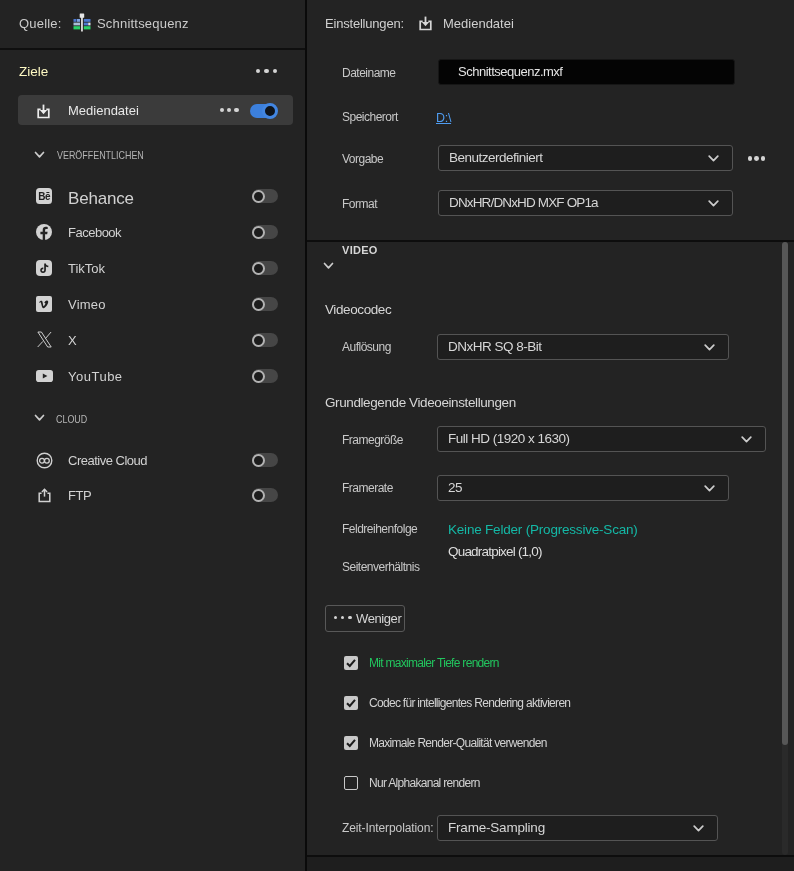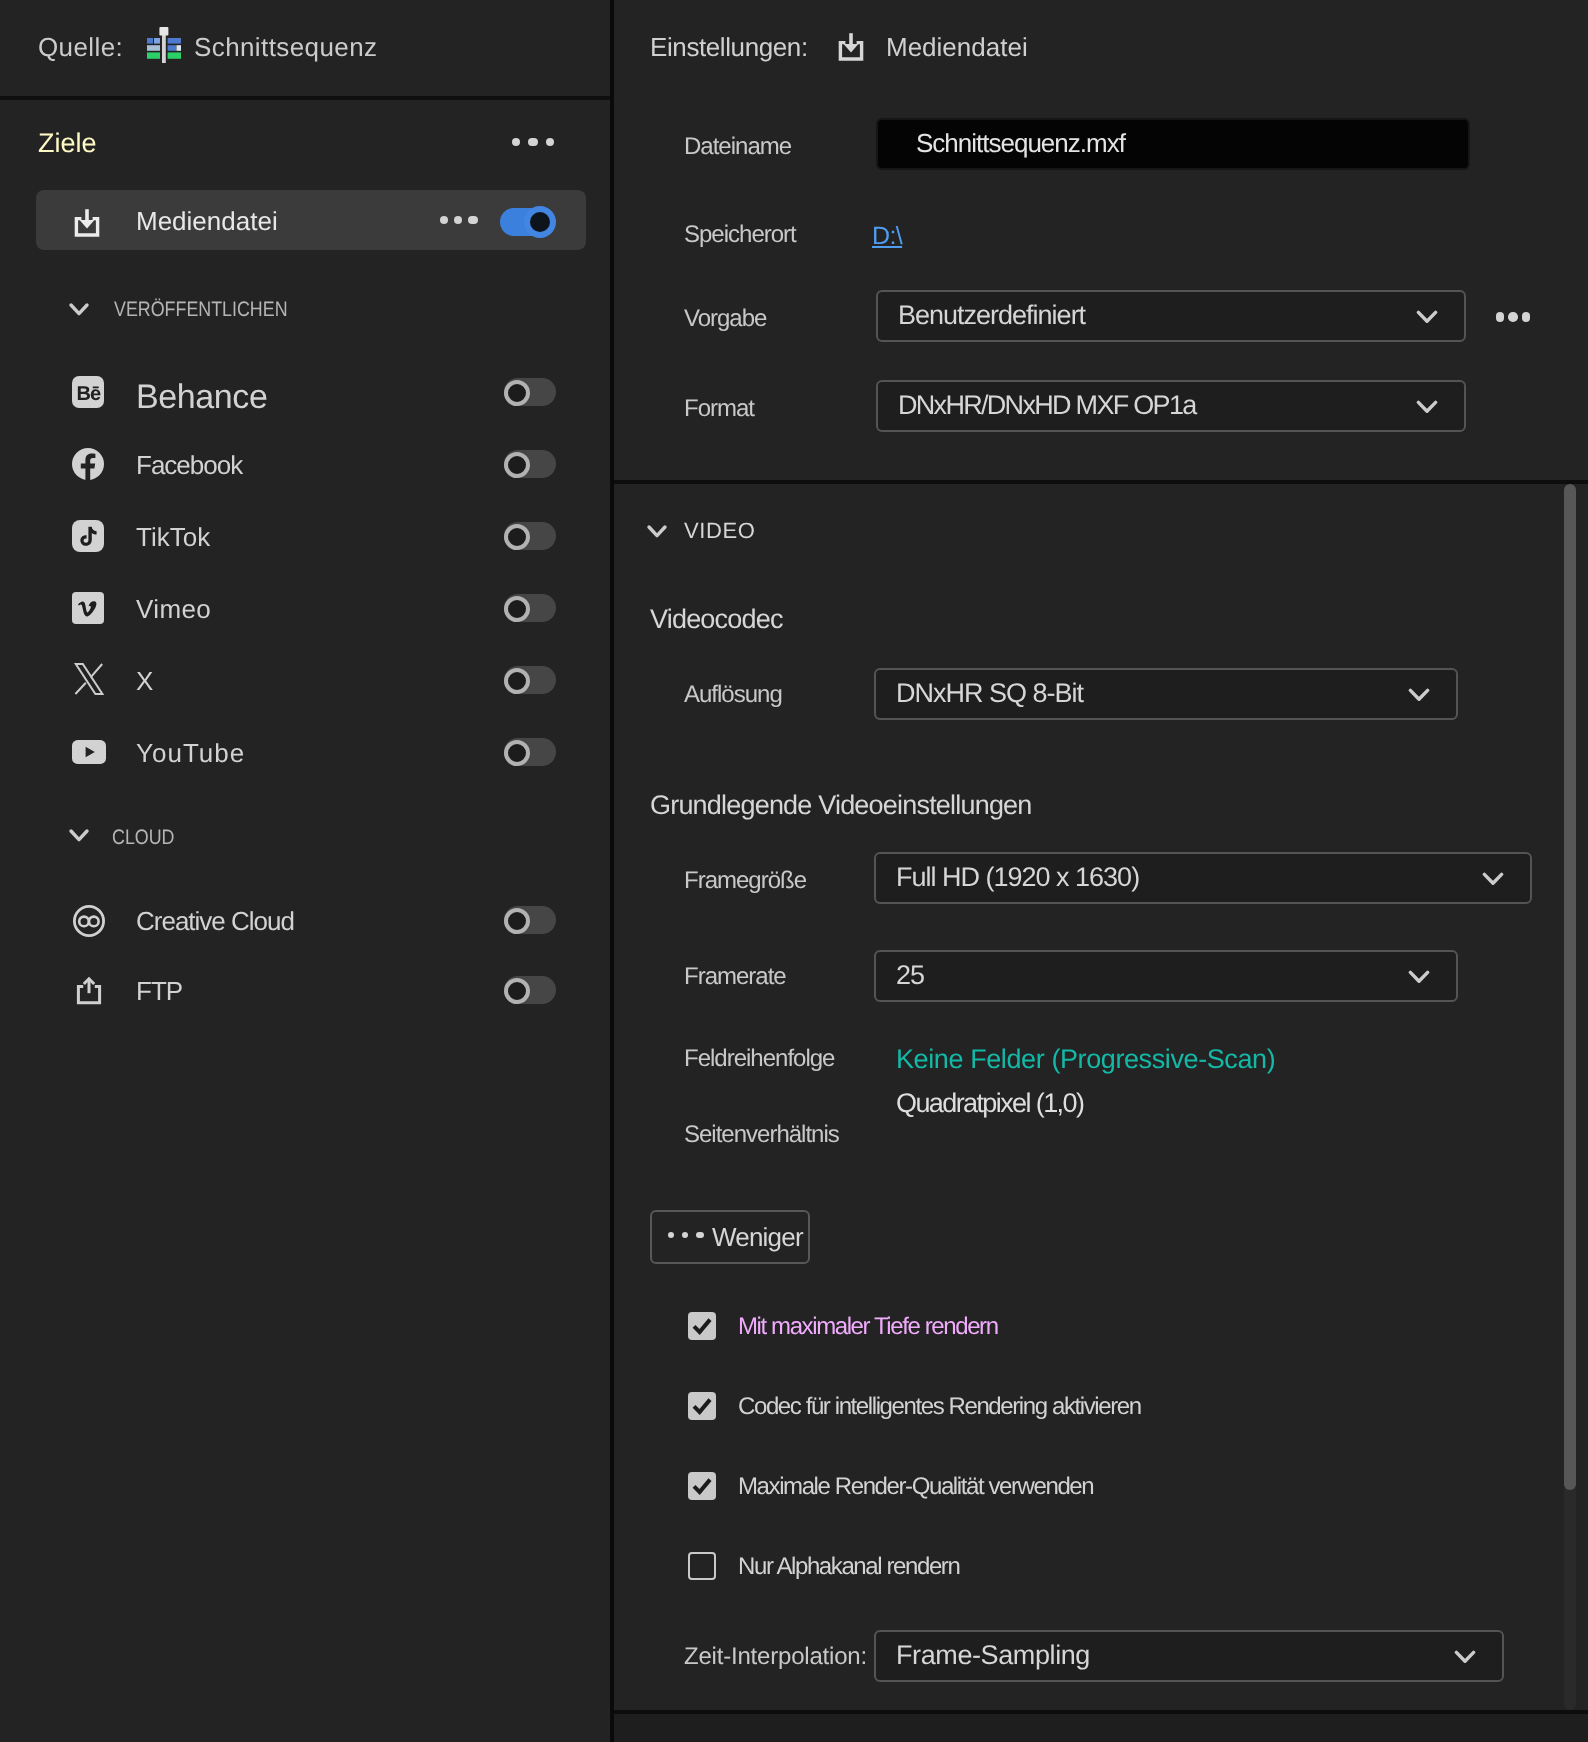--- a/index.html
+++ b/index.html
@@ -186,21 +186,21 @@
   <div class="txt lbl" style="left:342px;top:197px">Format</div>
   <div class="dd" style="left:438px;top:190px;width:295px;height:26px"><span style="letter-spacing:-0.85px">DNxHR/DNxHD MXF OP1a</span><svg width="11" height="7" viewBox="0 0 11 7">
         <path class="chev" d="M1.2 1.2 L5.5 5.6 L9.8 1.2"></path>
       </svg></div>
 
   <div class="abs" style="left:307px;top:240px;width:487px;height:1.5px;background:#0d0d0d"></div>
 
   <svg class="ic" style="left:323px;top:262px" width="11" height="8" viewBox="0 0 11 8">
       <path class="chev" d="M1.5 1.5 L5.5 5.8 L9.5 1.5"></path>
     </svg>
-  <div class="txt" style="left:342px;top:260px;font-size:11px;letter-spacing:0.3px;color:#d6d6d6;font-weight:normal">VIDEO</div>
+  <div class="txt" style="left:342px;top:244px;font-size:11px;letter-spacing:0.3px;color:#d6d6d6;font-weight:bold">VIDEO</div>
 
   <div class="txt" style="left:325px;top:302px;font-size:13.5px;letter-spacing:-0.4px;color:#d6d6d6">Videocodec</div>
 
   <div class="txt lbl" style="left:342px;top:340px">Auflösung</div>
   <div class="dd" style="left:437px;top:334px;width:292px;height:26px"><span style="letter-spacing:-0.5px">DNxHR SQ 8-Bit</span><svg width="11" height="7" viewBox="0 0 11 7">
         <path class="chev" d="M1.2 1.2 L5.5 5.6 L9.8 1.2"></path>
       </svg></div>
 
   <div class="txt" style="left:325px;top:395px;font-size:13.5px;letter-spacing:-0.4px;color:#d6d6d6">Grundlegende Videoeinstellungen</div>
 
@@ -225,39 +225,39 @@
       <i style="width:3.2px;height:3.2px"></i>
       <i style="width:3.2px;height:3.2px"></i>
       <i style="width:3.2px;height:3.2px"></i>
     </div>
   <div class="txt" style="left:356px;top:611px;font-size:13px;letter-spacing:-0.4px;color:#d6d6d6">Weniger</div>
 
   <div class="cb on" style="left:343.5px;top:656px"></div>
   <svg class="ic" style="left:343.5px;top:656px" width="14" height="14" viewBox="0 0 14 14">
       <path d="M3 7.2 L5.8 10 L11 3.8" stroke="#1c1c1c" stroke-width="2" fill="none"></path>
     </svg>
-  <div class="txt" style="left:369px;top:656px;font-size:12px;letter-spacing:-0.7px;color:#f0abfc">Mit maximaler Tiefe rendern</div>
+  <div class="txt" style="left:369px;top:656px;font-size:12px;letter-spacing:-0.7px;color:#22c55e">Mit maximaler Tiefe rendern</div>
 
   <div class="cb on" style="left:343.5px;top:696px"></div>
   <svg class="ic" style="left:343.5px;top:696px" width="14" height="14" viewBox="0 0 14 14">
       <path d="M3 7.2 L5.8 10 L11 3.8" stroke="#1c1c1c" stroke-width="2" fill="none"></path>
     </svg>
   <div class="txt" style="left:369px;top:696px;font-size:12px;letter-spacing:-0.7px;color:#d2d2d2">Codec für intelligentes Rendering aktivieren</div>
 
   <div class="cb on" style="left:343.5px;top:736px"></div>
   <svg class="ic" style="left:343.5px;top:736px" width="14" height="14" viewBox="0 0 14 14">
       <path d="M3 7.2 L5.8 10 L11 3.8" stroke="#1c1c1c" stroke-width="2" fill="none"></path>
     </svg>
   <div class="txt" style="left:369px;top:736px;font-size:12px;letter-spacing:-0.7px;color:#d2d2d2">Maximale Render-Qualität verwenden</div>
 
   <div class="cb off" style="left:343.5px;top:776px"></div>
   <div class="txt" style="left:369px;top:776px;font-size:12px;letter-spacing:-0.7px;color:#d2d2d2">Nur Alphakanal rendern</div>
 
   <div class="txt" style="left:342px;top:821px;font-size:12px;letter-spacing:-0.1px;color:#c8c8c8">Zeit-Interpolation:</div>
-  <div class="dd" style="left:437px;top:815px;width:315px;height:26px"><span style="letter-spacing:-0.2px">Frame-Sampling</span><svg width="11" height="7" viewBox="0 0 11 7">
+  <div class="dd" style="left:437px;top:815px;width:281px;height:26px"><span style="letter-spacing:-0.2px">Frame-Sampling</span><svg width="11" height="7" viewBox="0 0 11 7">
         <path class="chev" d="M1.2 1.2 L5.5 5.6 L9.8 1.2"></path>
       </svg></div>
 
   <div class="abs" style="left:307px;top:855px;width:487px;height:1.5px;background:#0d0d0d"></div>
   <div class="abs" style="left:307px;top:857px;width:487px;height:14px;background:#1e1e1e"></div>
 
   <div class="abs" style="left:782px;top:242px;width:6px;height:613px;background:#2a2a2a;border-radius:3px"></div>
   <div class="abs" style="left:782px;top:242px;width:6px;height:503px;background:#575757;border-radius:3px"></div>
 
 </div>

